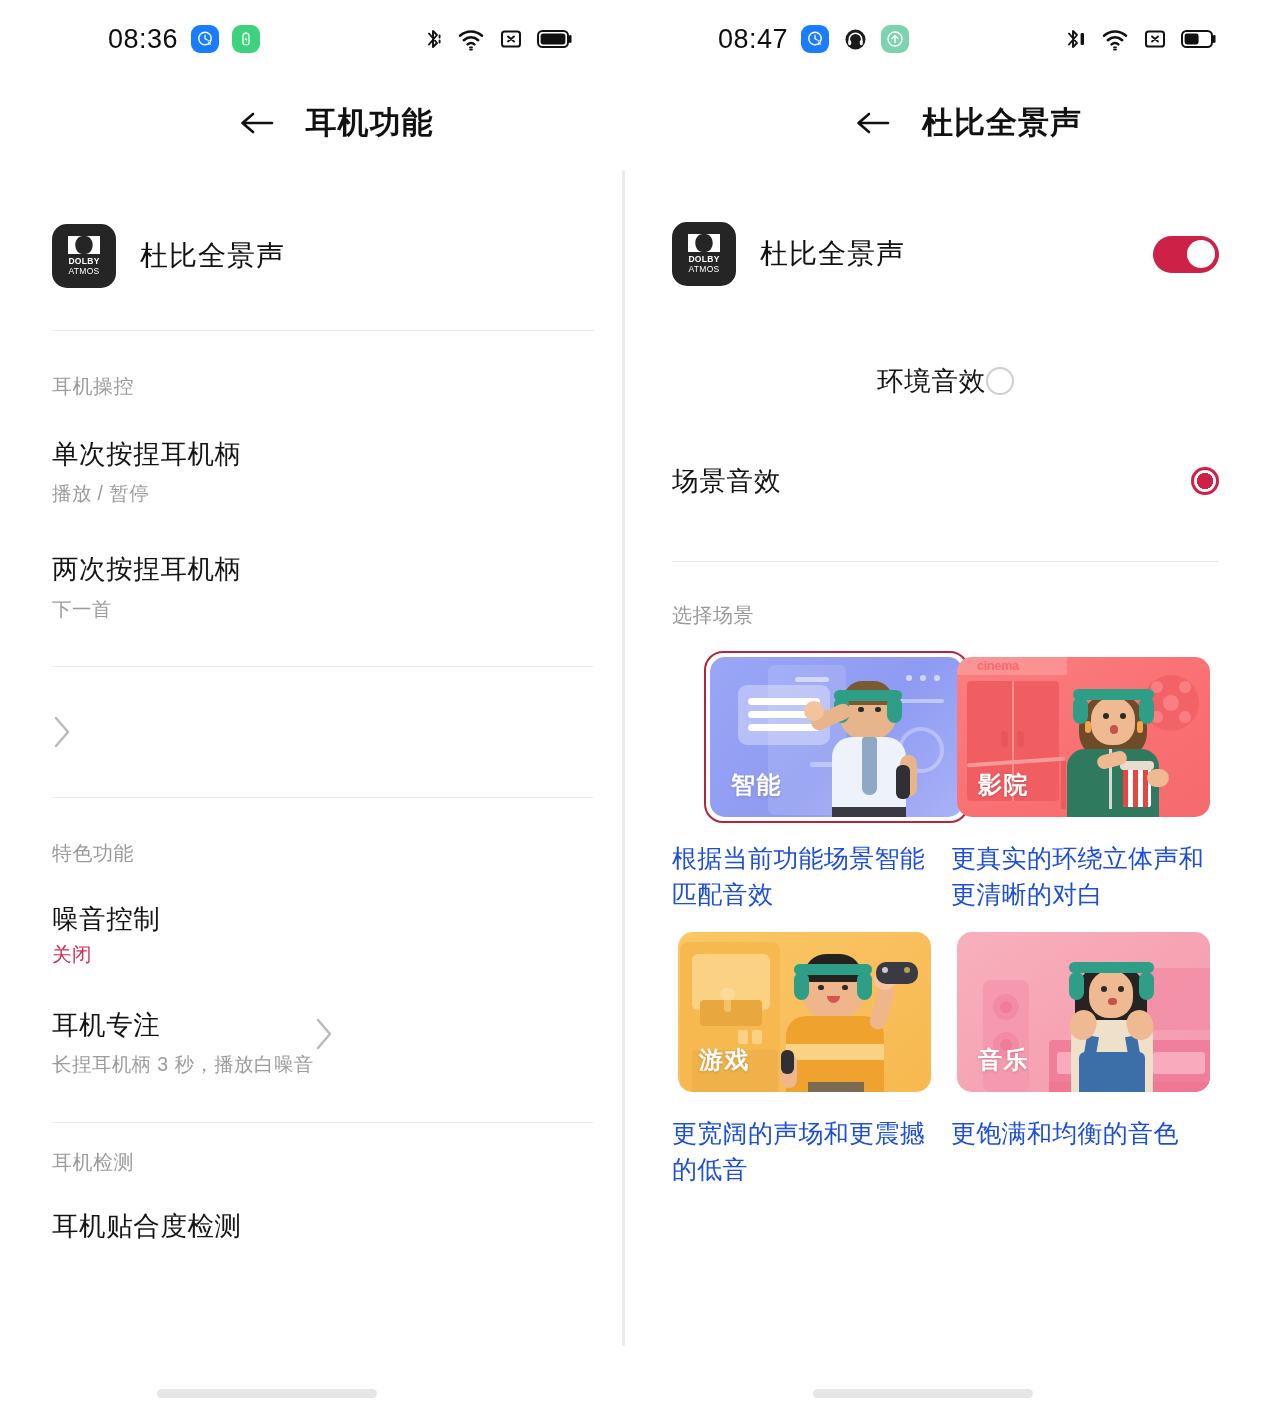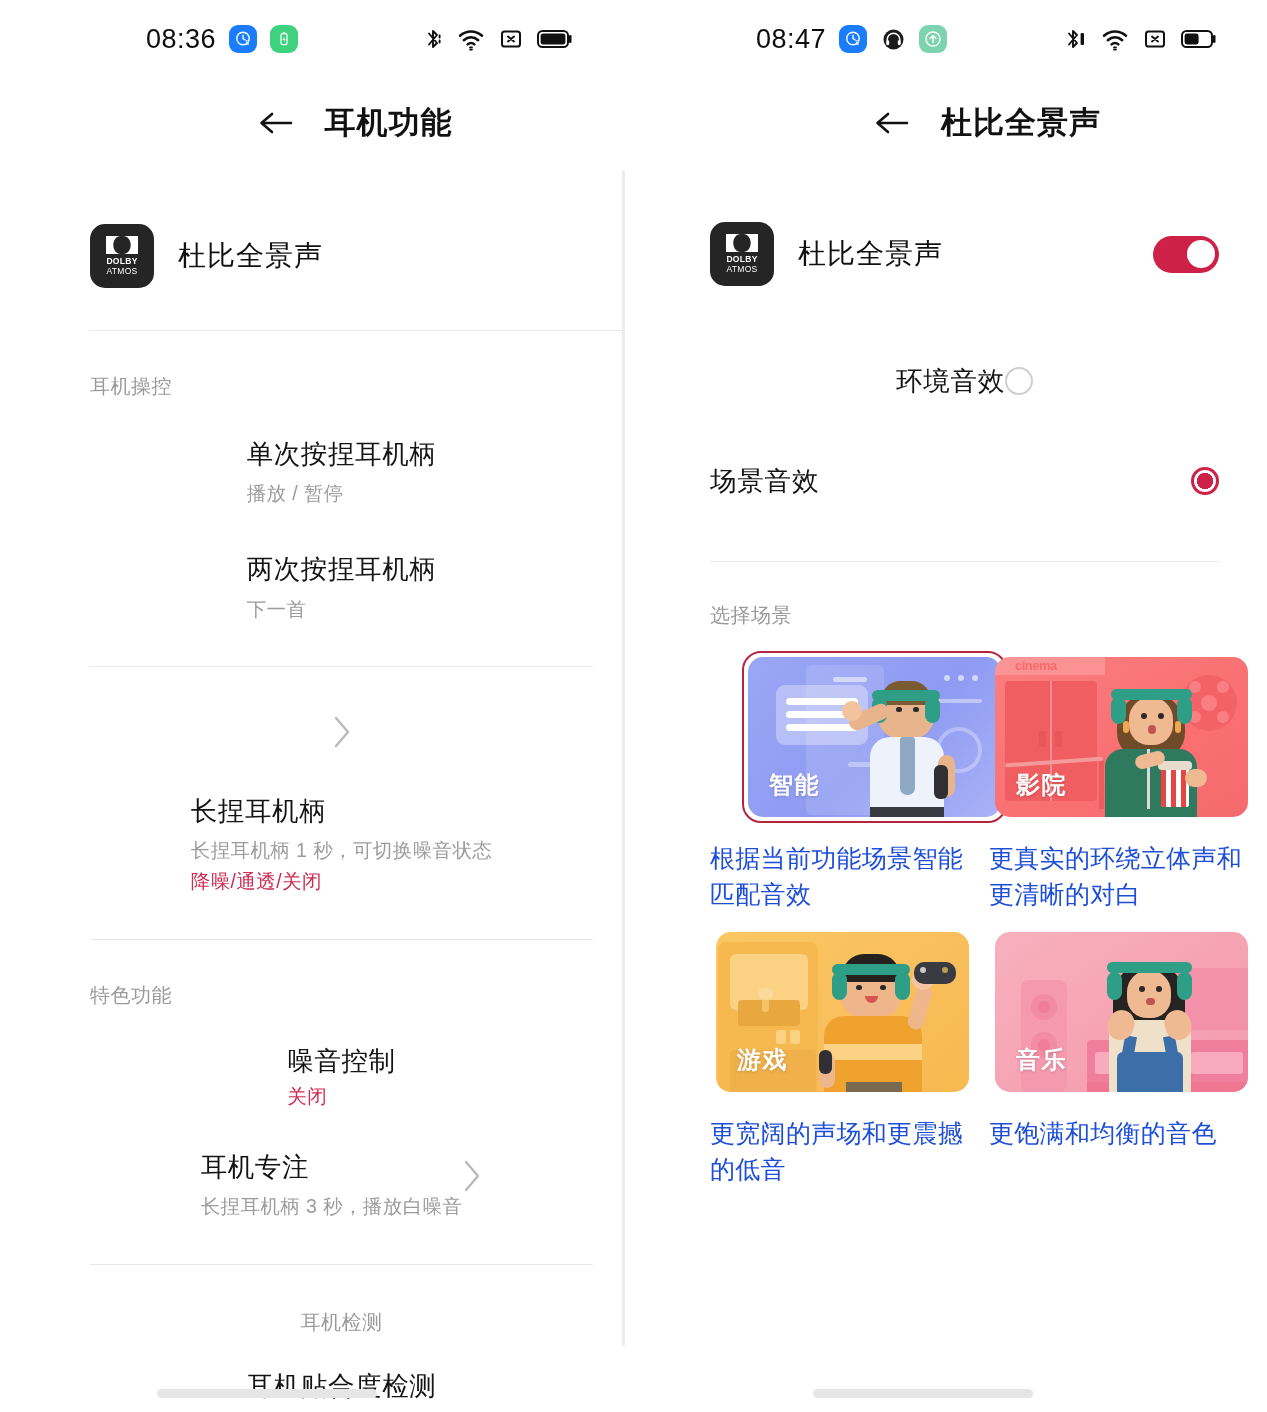--- a/index.html
+++ b/index.html
@@ -3,21 +3,21 @@
 <meta charset="utf-8">
 <style>
   * { box-sizing: border-box; margin: 0; padding: 0; }
   html, body {
     width: 1267px; height: 1412px;
     background: #ffffff;
     font-family: "Liberation Sans", "DejaVu Sans", sans-serif;
     overflow: hidden;
   }
   .screens { display: flex; width: 1267px; height: 1412px; position: relative; }
-  .panel { position: relative; height: 1412px; background: #fff; overflow: hidden; padding-left: 38px; }
+  .panel { position: relative; height: 1412px; background: #fff; overflow: hidden; }
   .panel-left  { width: 623px; }
   .panel-right { width: 644px; }
   .vdivider {
     position: absolute; left: 622px; top: 170px;
     width: 3px; height: 1176px; background: #ececec; border-radius: 2px;
   }
 
   
   .statusbar {
     position: relative; height: 78px;
@@ -47,21 +47,21 @@
     cursor: pointer;
   }
   .nav-title {
     font-size: 31px; font-weight: bold; color: #111; letter-spacing: 1px;
   }
 
   
   .section-label {
     font-size: 20px; color: #9a9a9a; letter-spacing: .5px;
   }
-  .row { display: flex; align-items: flex-start; justify-content: center; }
+  .row { display: flex; align-items: flex-start; justify-content: flex-start; }
   .row-title { font-size: 26.5px; color: #141414; letter-spacing: .6px; line-height: 1.25; }
   .row-sub { font-size: 19.5px; color: #9c9c9c; letter-spacing: .4px; margin-top: 9px; line-height: 1.35; }
   .row-sub.accent { color: #cf2b53; margin-top: 5px; }
   .chevron { flex: 0 0 auto; margin-top: 8px; }
   .hr { height: 1px; background: #e8e8e8; }
 
   
   .dolby-row { display: flex; align-items: center; }
   .dolby-logo {
     width: 64px; height: 64px; border-radius: 15px; background: #252525;
@@ -226,27 +226,20 @@
       <div class="hr" style="margin-top:44px;"></div>
 
       <div class="row" style="margin-top:40px;">
         <div class="chevron">
           <svg width="20" height="34" viewBox="0 0 20 34">
               <path d="M4 3 16 17 4 31" stroke="#b9b9b9" stroke-width="2.4" fill="none" stroke-linecap="round" stroke-linejoin="round"></path>
             </svg>
         </div>
       </div>
 
-      <div class="row" style="margin-top:42px;">
-        <div>
-          <div class="row-title">长捏耳机柄</div>
-          <div class="row-sub">长捏耳机柄 1 秒，可切换噪音状态</div>
-          <div class="row-sub accent">降噪/通透/关闭</div>
-        </div>
-      </div>
 
       <div class="hr" style="margin-top:44px;"></div>
 
       <div class="section-label" style="margin-top:42px;">特色功能</div>
 
       <div class="row" style="margin-top:36px;">
         <div>
           <div class="row-title">噪音控制</div>
           <div class="row-sub accent">关闭</div>
         </div>
@@ -259,21 +252,21 @@
         </div>
         <div class="chevron">
           <svg width="20" height="34" viewBox="0 0 20 34">
               <path d="M4 3 16 17 4 31" stroke="#b9b9b9" stroke-width="2.4" fill="none" stroke-linecap="round" stroke-linejoin="round"></path>
             </svg>
         </div>
       </div>
 
       <div class="hr" style="margin-top:44px;"></div>
 
-      <div class="section-label" style="margin-top:44px;text-align:center;">耳机检测</div>
+      <div class="section-label" style="margin-top:26px;">耳机检测</div>
 
       <div class="row" style="margin-top:34px;">
         <div class="row-title">耳机贴合度检测</div>
       </div>
     </div>
 
     <div class="home-ind" style="left:157px; width:220px;"></div>
   </div>
 
   <div class="panel panel-right">

